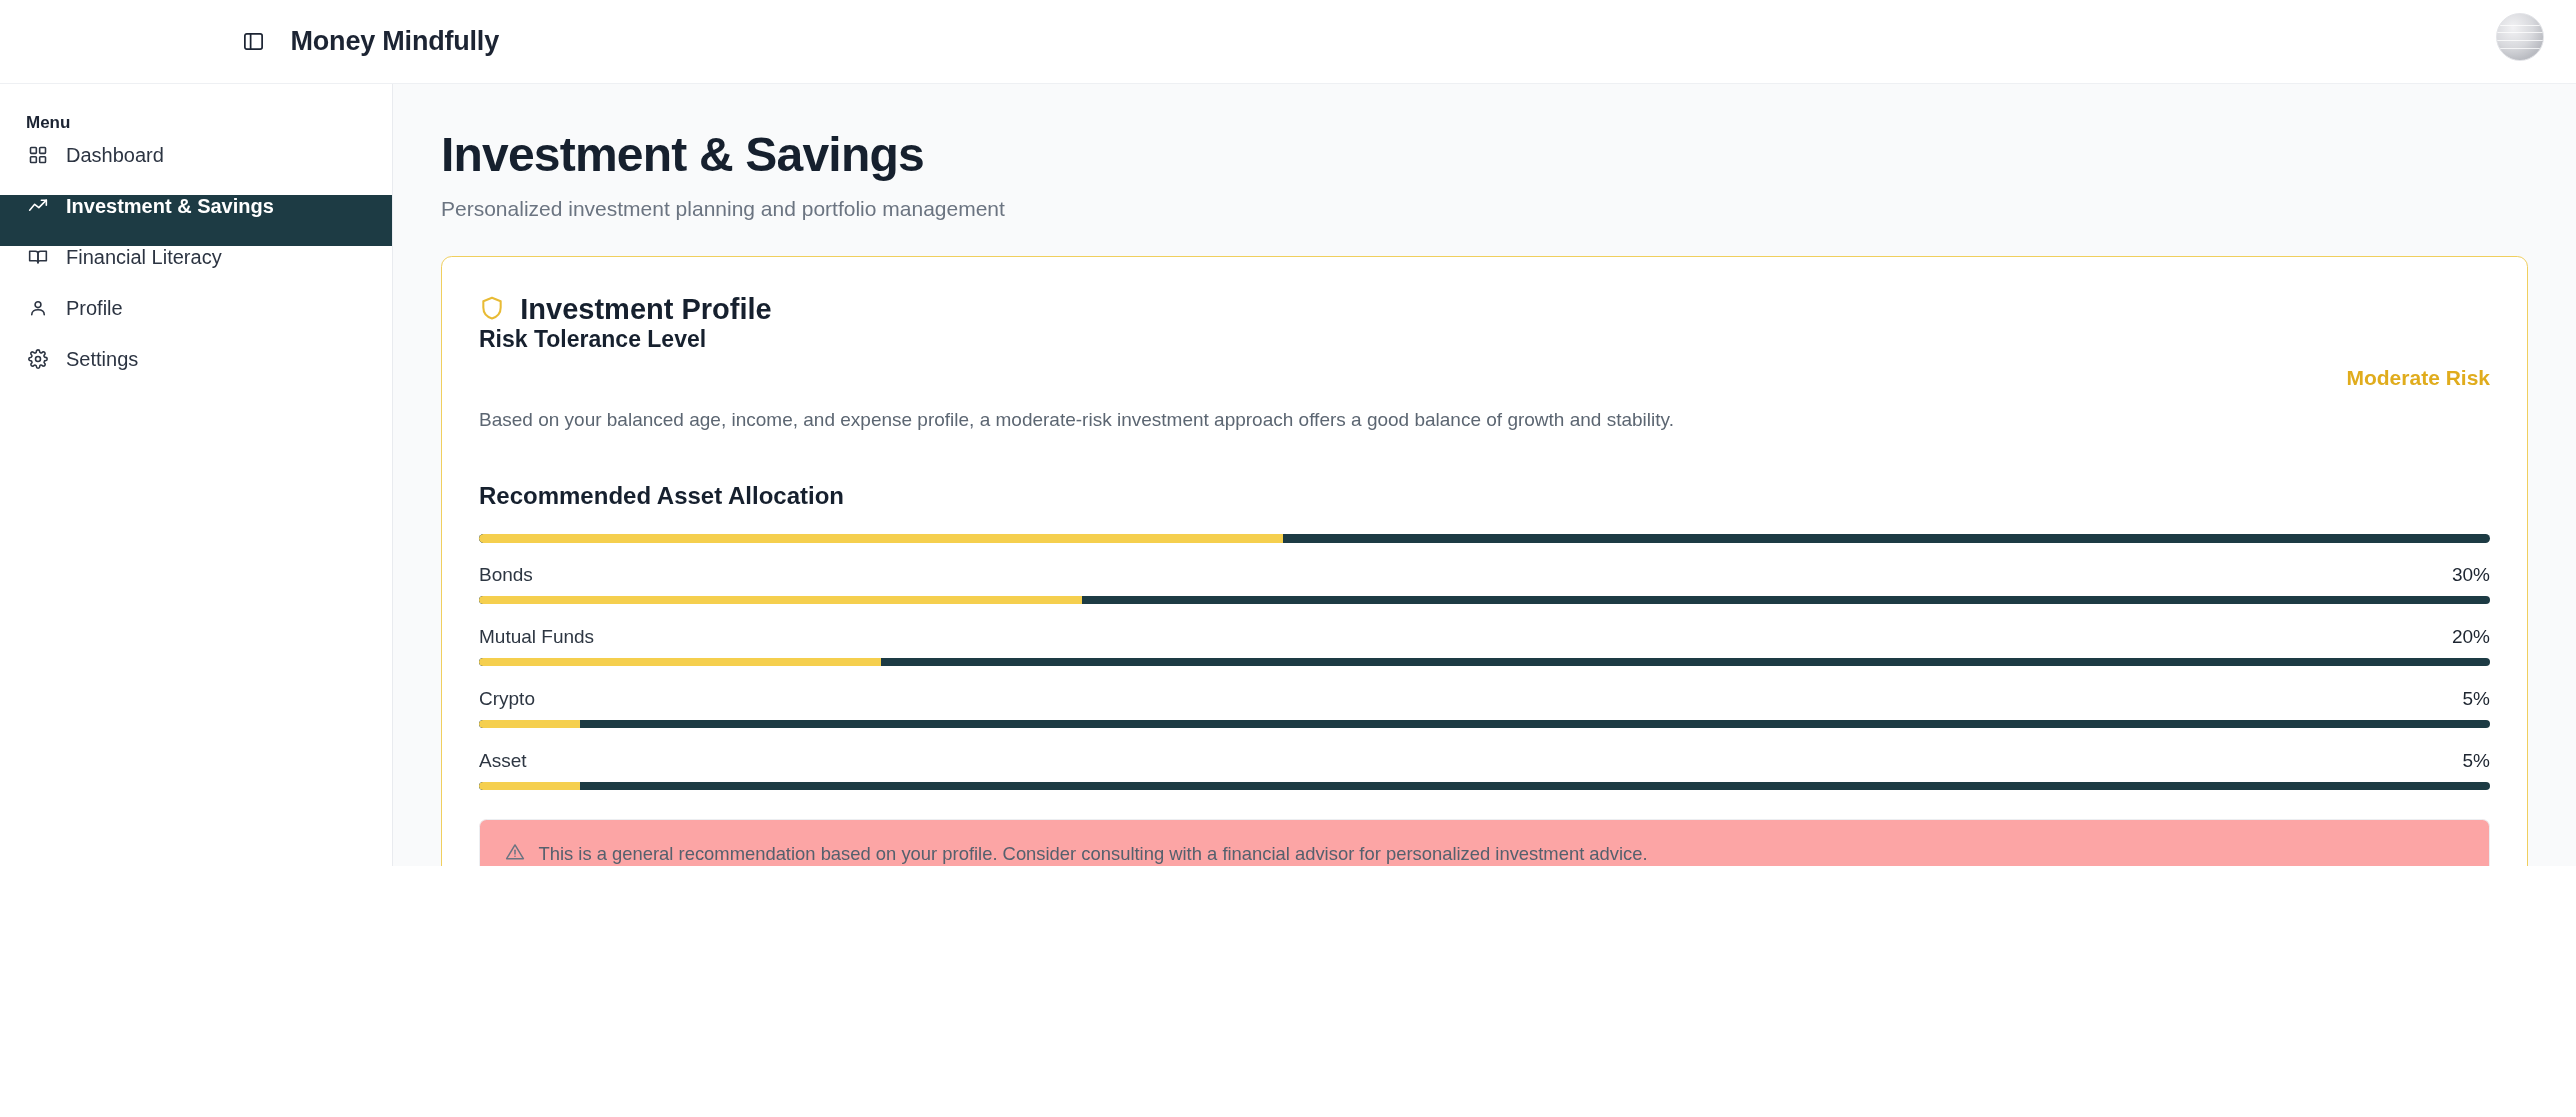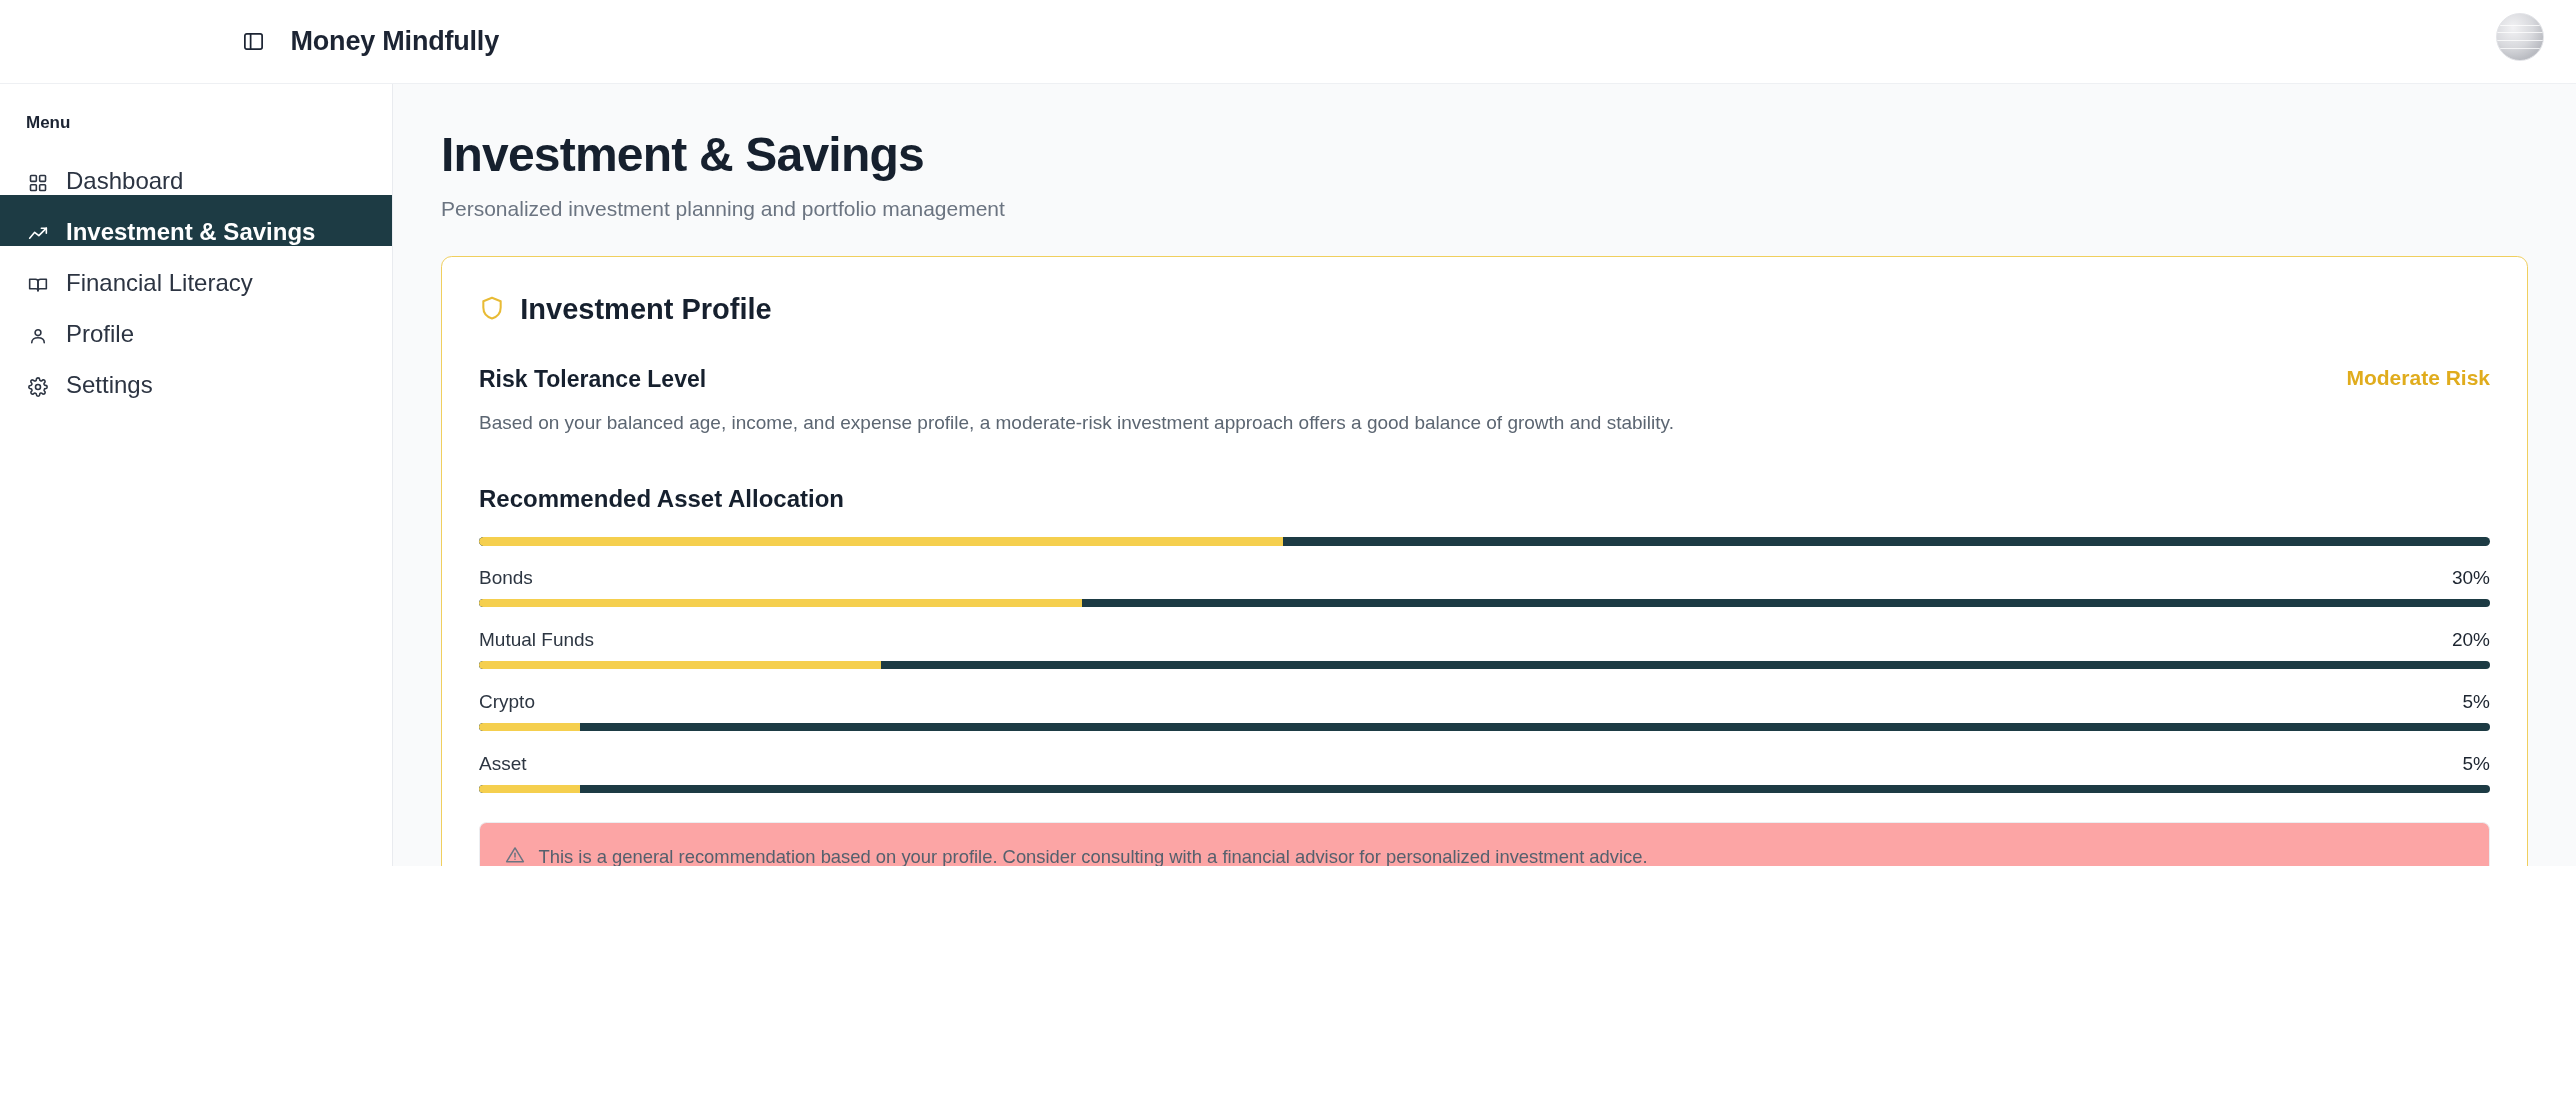--- a/index.html
+++ b/index.html
@@ -64,26 +64,26 @@
     padding-top: 23px;
   }
   .menu-label {
     font-size: 17px;
     font-weight: bold;
     color: #1c2433;
     padding: 6.1px 0 10.7px 26px;
   }
   .nav-item {
     display: flex;
-    align-items: flex-end;
+    align-items: flex-start;
     height: 51px;
     padding-left: 26px;
     gap: 17px;
     color: #2c3442;
-    font-size: 24px;
+    font-size: 20px;
     cursor: pointer;
   }
   .nav-item.active {
     background: #1d3b44;
     color: #ffffff;
     font-weight: bold;
   }
   .nav-item .ico { width: 23px; height: 23px; display: flex; align-items: center; justify-content: center; }
 
   
@@ -116,21 +116,21 @@
   .card-head {
     display: flex; align-items: center; gap: 15.3px;
     margin-top: 7.7px;
   }
   .card-title {
     font-size: 29px; font-weight: bold; color: #16202e;
   }
 
   .row-between { display: flex; align-items: flex-start; justify-content: space-between; }
   .section-title {
-    font-size: 23px; font-weight: bold; color: #16202e; margin-top: 40px;
+    font-size: 23px; font-weight: bold; color: #16202e; 
   }
   .risk-badge {
     font-size: 21px; font-weight: bold; color: #e0ac1d; margin-top: 40px;
   }
   .desc {
     font-size: 19px; color: #5c6672; margin-top: 17px; line-height: 1.4;
   }
   .alloc-title {
     font-size: 24px; font-weight: bold; color: #16202e; margin-top: 48px;
   }

